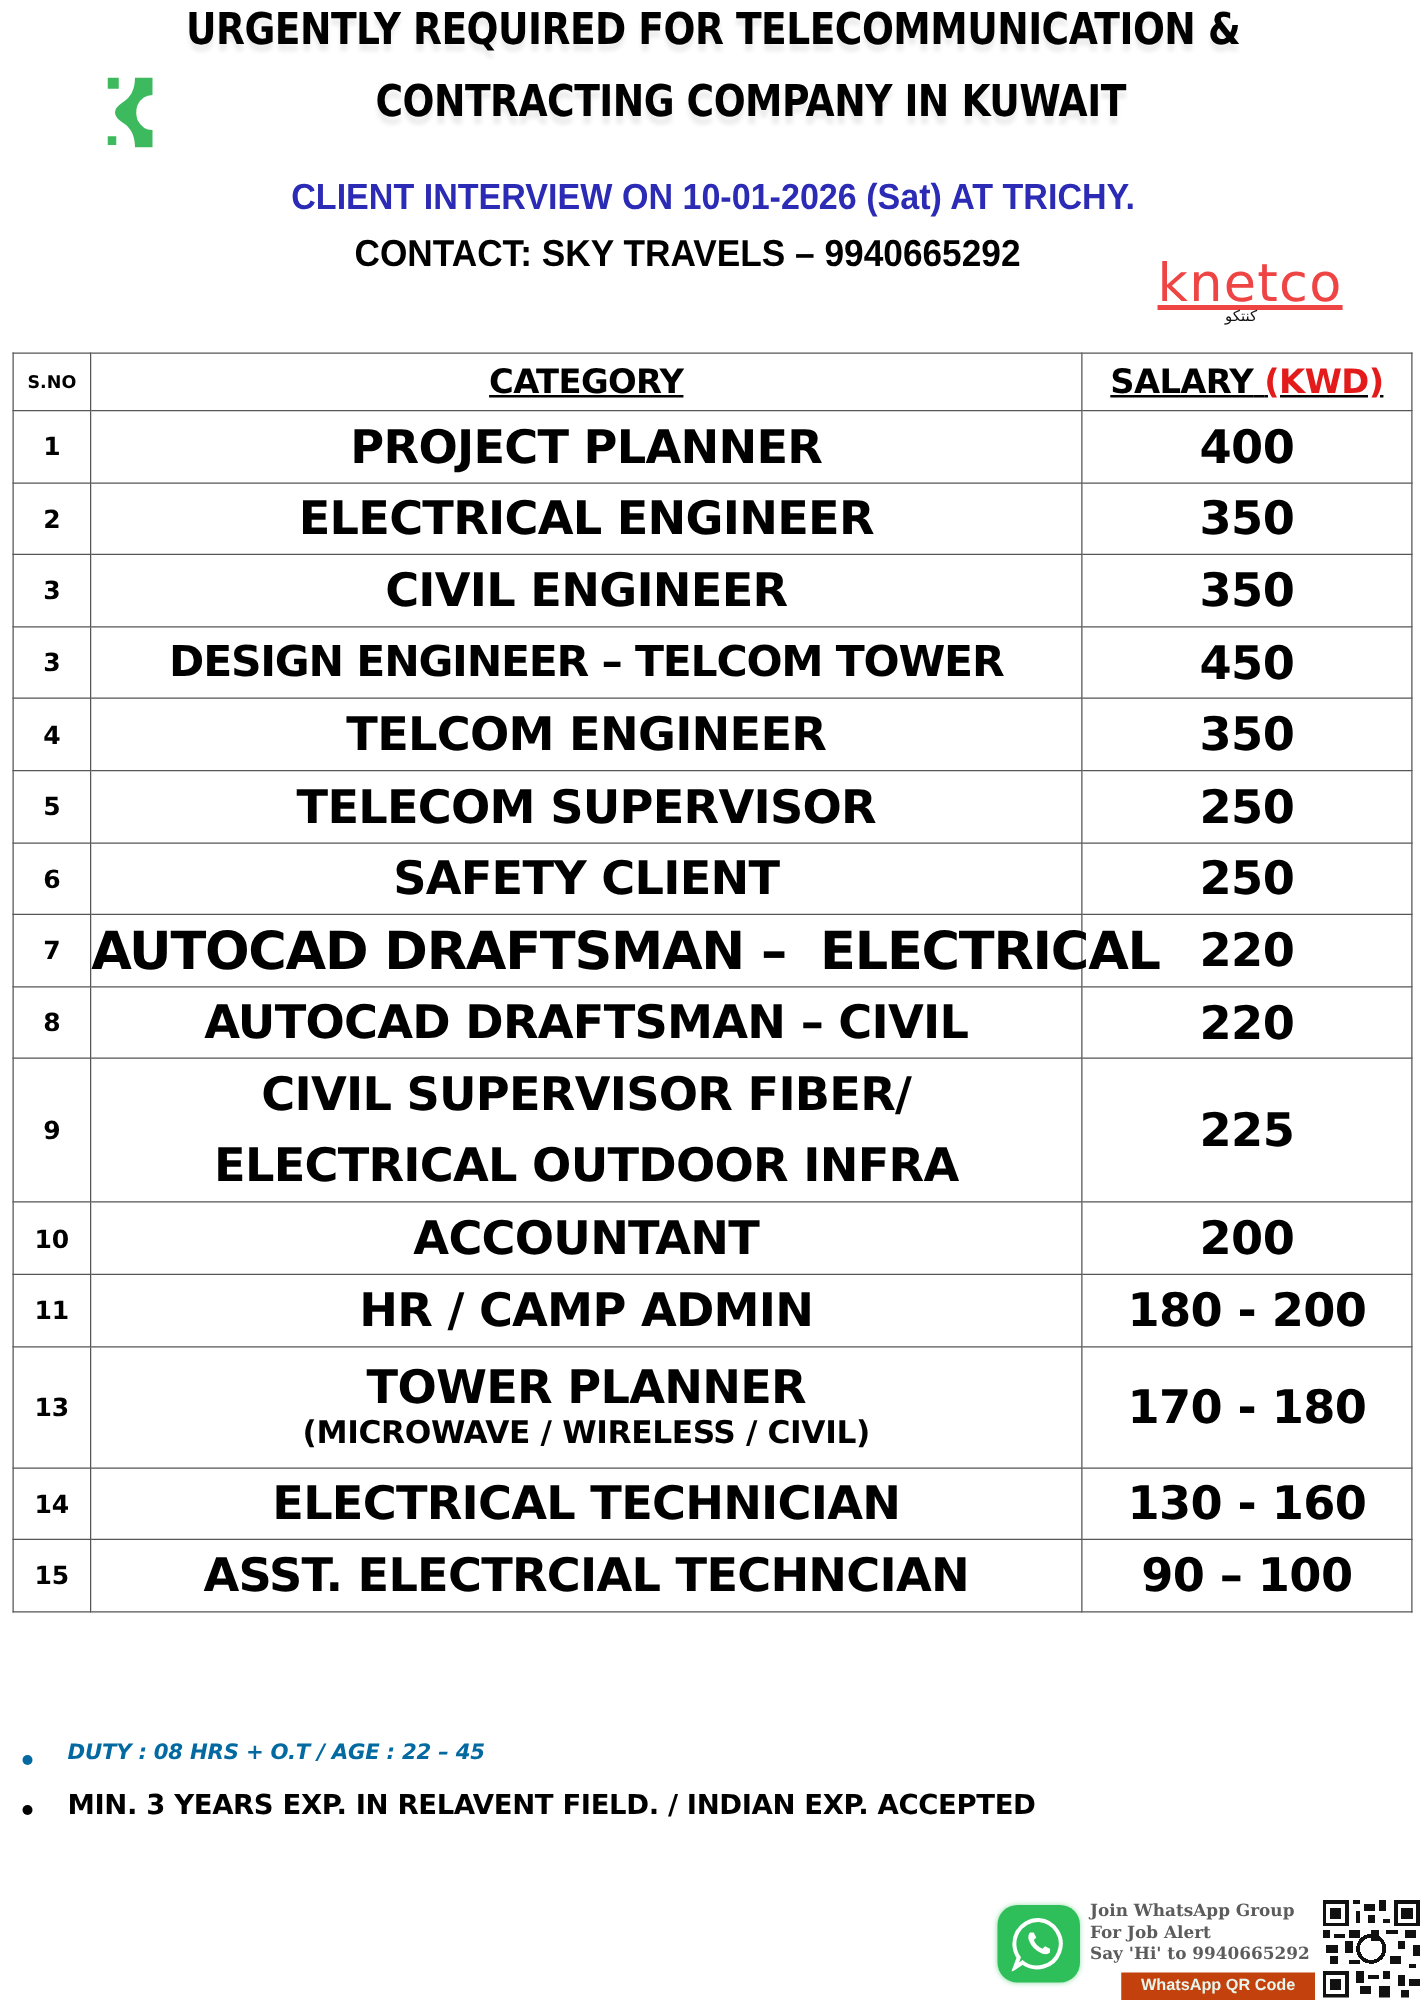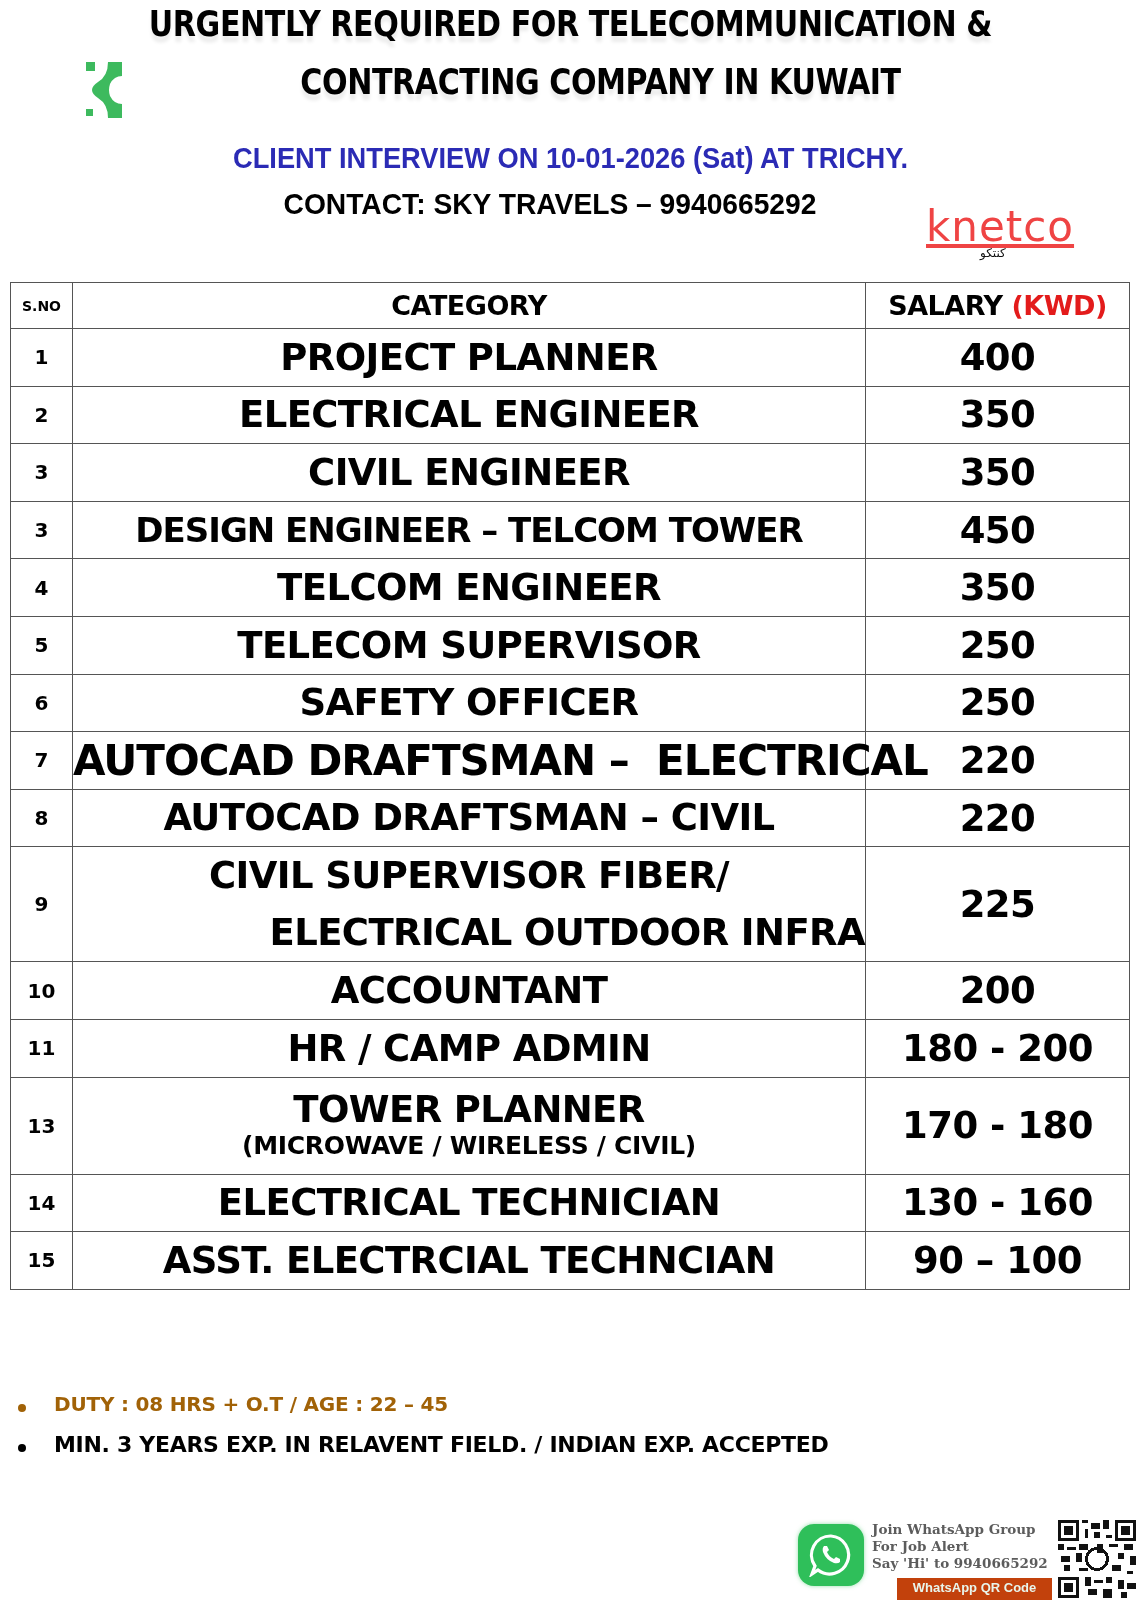--- a/index.html
+++ b/index.html
@@ -50,40 +50,40 @@
   }
   table.jobs td, table.jobs th {
     border: 1.5px solid #555; text-align: center; vertical-align: middle;
     font-family: "DejaVu Sans", sans-serif; font-weight: bold; color: #000;
   }
   col.c-sno { width: 62px; }
   col.c-cat { width: 793px; }
   col.c-sal { width: 264px; }
 
   th.h-sno { font-size: 14px; height: 46px; }
-  th.h-cat, th.h-sal { font-size: 27px; letter-spacing: -0.5px; }
+  th.h-cat, th.h-sal { font-size: 27px; letter-spacing: -0.5px; text-decoration: underline; }
   .kwd { color: #e31b1b; }
 
   td.sno { font-size: 20px; }
   td.cat { font-size: 37px; letter-spacing: -0.6px; line-height: 1.12; white-space: nowrap; }
   td.cat .sub { display: block; font-size: 25px; letter-spacing: -0.3px; line-height: 1.3; }
   td.sal { font-size: 37px; letter-spacing: -0.5px; }
   tr.r { height: 57.6px; }
   tr.r2 { height: 115px; }
   tr.r3 { height: 97px; }
 
   .notes { position: absolute; left: 14px; top: 1392px; width: 1000px; list-style: none; }
   .notes li { position: relative; padding-left: 40px; font-family: "DejaVu Sans", sans-serif; font-weight: bold; }
   .notes li::before {
     content: ""; position: absolute; left: 4px; width: 8px; height: 8px; border-radius: 50%;
     background: currentColor;
   }
   .n1 { font-size: 27px; color: #e31414; height: 45px; letter-spacing: -0.4px; }
   .n1::before { top: 15px; }
-  .n2 { font-size: 20px; color: #a16207; height: 40px; letter-spacing: -0.2px; }
+  .n2 { font-size: 17px; color: #0369a1; height: 40px; letter-spacing: -0.2px; font-style: italic; }
   .n2::before { top: 12px; }
   .n3 { font-size: 22px; color: #000; height: 40px; letter-spacing: -0.3px; }
   .n3::before { top: 12px; }
 
   .wa-banner { position: absolute; left: 794px; top: 1520px; width: 347px; height: 80px; }
   .wa-icon {
     position: absolute; left: 4px; top: 4px; width: 66px; height: 62px;
     background: #2fbf5a; border-radius: 16px;
     box-shadow: 0 0 4px rgba(47,191,90,0.5);
   }
@@ -160,38 +160,38 @@
       <td class="cat">TELCOM ENGINEER</td>
       <td class="sal">350</td>
     </tr>
     <tr class="r">
       <td class="sno">5</td>
       <td class="cat">TELECOM SUPERVISOR</td>
       <td class="sal">250</td>
     </tr>
     <tr class="r">
       <td class="sno">6</td>
-      <td class="cat">SAFETY OFFICER</td>
+      <td class="cat">SAFETY CLIENT</td>
       <td class="sal">250</td>
     </tr>
     <tr class="r">
       <td class="sno">7</td>
       <td class="cat" style="font-size:42px;letter-spacing:-1px;white-space:pre;">AUTOCAD DRAFTSMAN –  ELECTRICAL</td>
       <td class="sal">220</td>
     </tr>
     <tr class="r">
       <td class="sno">8</td>
       <td class="cat">AUTOCAD DRAFTSMAN – CIVIL</td>
       <td class="sal">220</td>
     </tr>
     <tr class="r2">
       <td class="sno">9</td>
       <td class="cat">
         <span style="display:block;line-height:57px;">CIVIL SUPERVISOR FIBER/</span>
-        <span style="display:block;line-height:57px;text-align:right;">ELECTRICAL OUTDOOR INFRA</span>
+        <span style="display:block;line-height:57px;">ELECTRICAL OUTDOOR INFRA</span>
       </td>
       <td class="sal">225</td>
     </tr>
     <tr class="r">
       <td class="sno">10</td>
       <td class="cat">ACCOUNTANT</td>
       <td class="sal">200</td>
     </tr>
     <tr class="r">
       <td class="sno">11</td>

